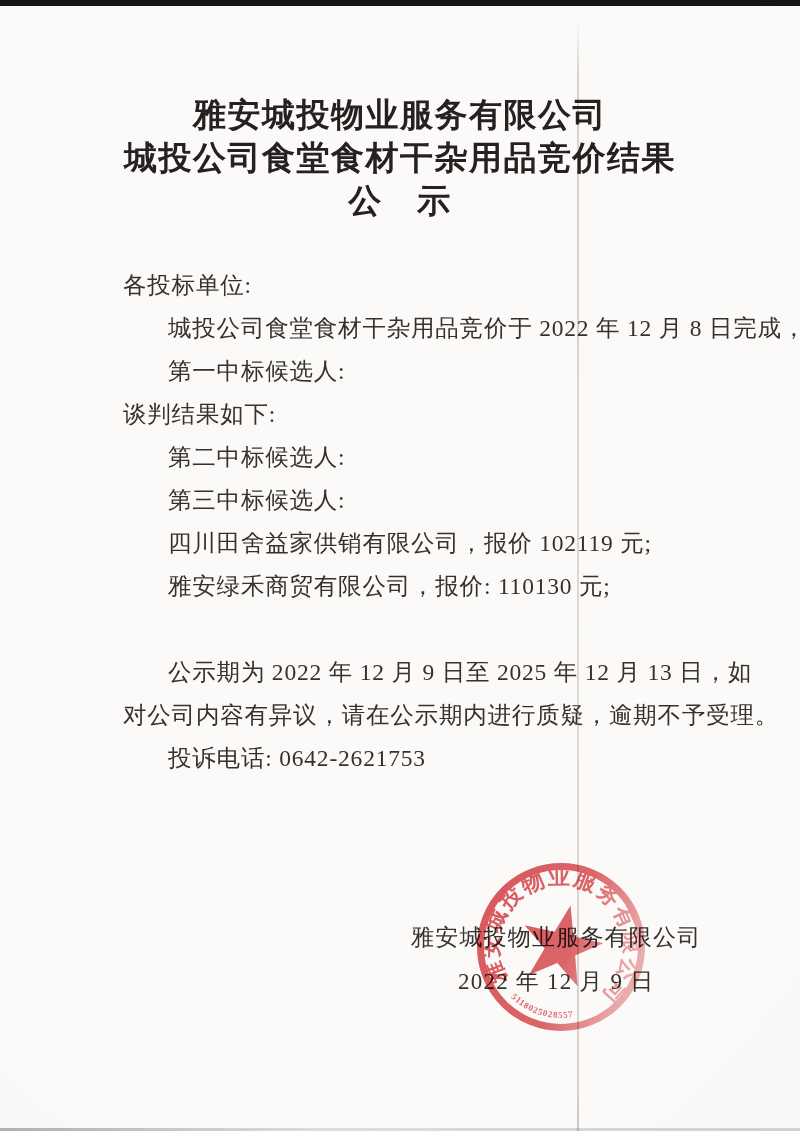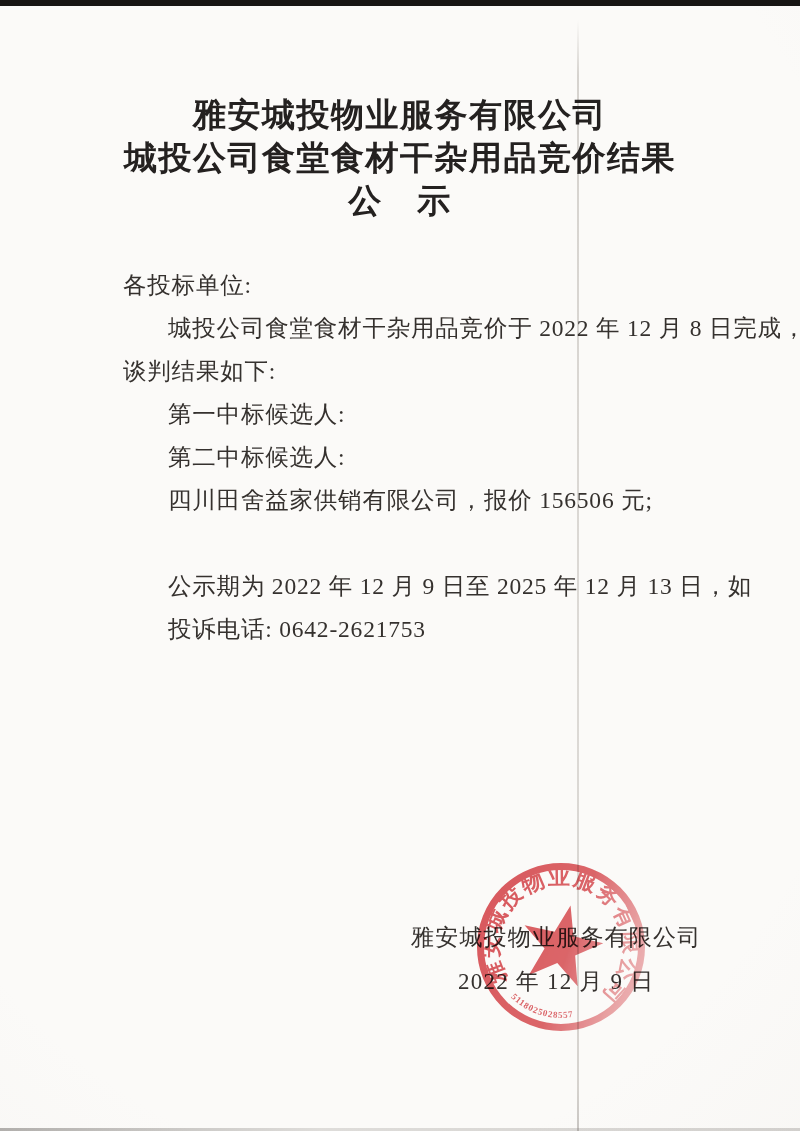--- a/index.html
+++ b/index.html
@@ -60,26 +60,29 @@
 
   <div class="title-block">
     <div class="title-line">雅安城投物业服务有限公司</div>
     <div class="title-line">城投公司食堂食材干杂用品竞价结果</div>
     <div class="title-line">公　示</div>
   </div>
 
   <div class="body-block">
     <div class="line">各投标单位:</div>
     <div class="line indent">城投公司食堂食材干杂用品竞价于 2022 年 12 月 8 日完成，</div>
+    <div class="line indent">第一中标候选人:</div>
     <div class="line">谈判结果如下:</div>
-    <div class="line indent">第一中标候选人:</div>
     <div class="line indent">第二中标候选人:</div>
-    <div class="line indent">四川田舍益家供销有限公司，报价 156506 元;</div>
+    <div class="line indent">第三中标候选人:</div>
+    <div class="line indent">四川田舍益家供销有限公司，报价 102119 元;</div>
+    <div class="line indent">雅安绿禾商贸有限公司，报价: 110130 元;</div>
     <div class="line"></div>
     <div class="line indent">公示期为 2022 年 12 月 9 日至 2025 年 12 月 13 日，如</div>
+    <div class="line">对公司内容有异议，请在公示期内进行质疑，逾期不予受理。</div>
     <div class="line indent">投诉电话: 0642-2621753</div>
   </div>
 
   <div class="signature-block">
     <div class="sig-line">雅安城投物业服务有限公司</div>
     <div class="sig-line sig-date">2022 年 12 月 9 日</div>
   </div>
 
   <svg class="seal" viewBox="-113 -113 226 226">
     <defs>

